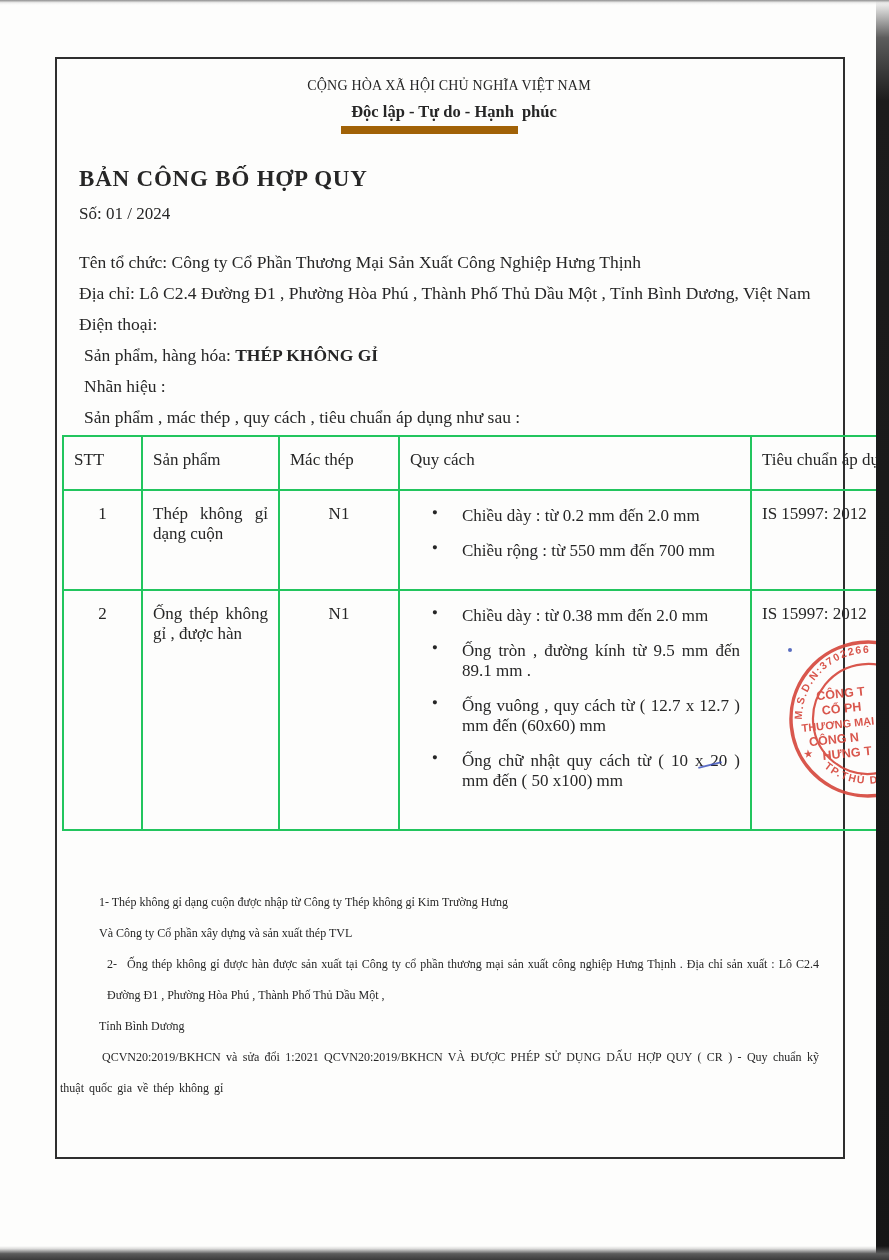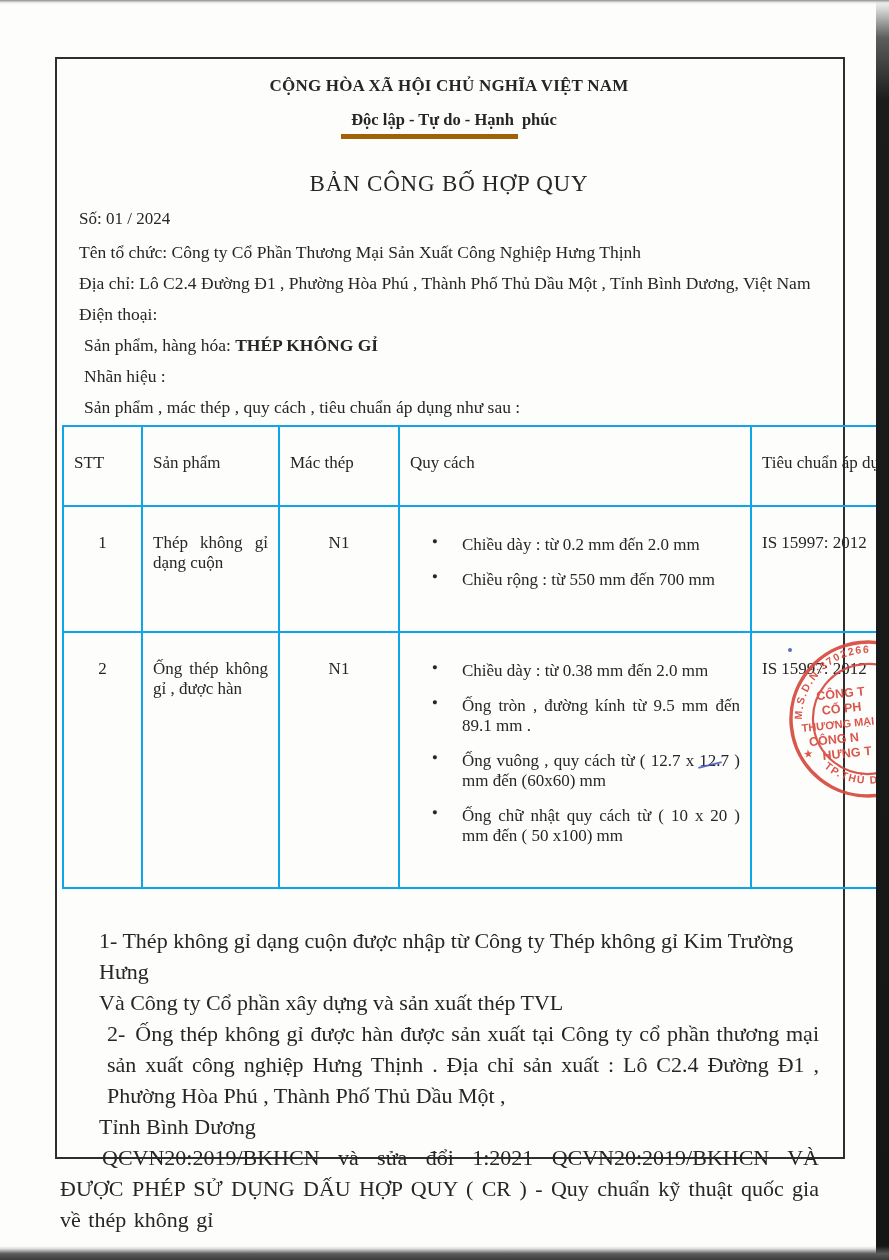--- a/index.html
+++ b/index.html
@@ -25,68 +25,68 @@
     position:absolute; top:0; right:0; bottom:0; width:13px; z-index:5;
     background: linear-gradient(to bottom, rgba(25,25,25,0) 0%, rgba(25,25,25,.7) 3%, #1c1c1c 8%, #161616 100%);
   }
   .frame {
     position:absolute; left:55px; top:57px; width:790px; height:1102px;
     border: 2px solid #2e2e2e;
     box-sizing: border-box;
     padding: 16px 24px 0 22px;
   }
   .nat-title {
-    text-align:center; font-weight:bold; font-size:17px; line-height:22px;
+    text-align:center; font-weight:normal; font-size:14px; line-height:22px;
     letter-spacing:.2px;
   }
   .motto-line { text-align:center; margin-top:3px; font-size:16.5px; line-height:24px; font-weight:bold; }
-  .motto-main { display:inline-block; border-bottom:5px solid #a16207; padding:0 4px 2px 10px;margin-top:8px; }
+  .motto-main { display:inline-block; border-bottom:8px solid #a16207; padding:0 4px 2px 10px; }
   .motto-tail { display:inline-block; padding-left:4px; }
   .doc-title {
-    margin:30px 0 0 0; text-align:center; font-size:23px; line-height:30px;
-    font-weight:normal; letter-spacing:.8px;
+    margin:30px 0 0 0; font-size:23px; line-height:30px;
+    font-weight:bold; letter-spacing:.8px;
   }
   .doc-number { margin-top:8px; text-align:left; font-size:17px; line-height:24px; }
   p.info { margin:0; font-size:17.5px; line-height:31px; }
-  p.org { margin-top:6px; }
+  p.org { margin-top:21px; }
   p.address { text-align:justify; }
   p.indent { padding-left:5px; }
   .bold { font-weight:bold; }
 
   table.spec {
     margin: 2px 0 0 -17px;
     width: 760px;
     border-collapse: collapse;
     table-layout: fixed;
     font-size: 17px;
   }
   table.spec th, table.spec td {
-    border: 2px solid #0ea5e9;
+    border: 2px solid #22c55e;
     vertical-align: top;
-    padding: 26px 10px;
+    padding: 13px 10px;
     font-weight: normal;
   }
   table.spec th { text-align:left; height:26px; }
   th.c-stt, td.c-stt { width:57px; text-align:center; }
   th.c-prod, td.c-prod { width:115px; }
   td.c-prod { text-align:justify; }
   th.c-grade, td.c-grade { width:98px; }
   td.c-grade { text-align:center; }
   th.c-spec, td.c-spec { width:330px; }
   th.c-std, td.c-std { width:160px; }
   tr.r1 { height:92px; } tr.r2 { height:240px; }
   ul.specs { list-style:none; margin:2px 0 0 0; padding:0; }
   ul.specs li {
     position:relative; padding-left:52px; margin-bottom:15px; text-align:justify;
   }
   ul.specs li::before {
     content:"●"; position:absolute; left:22px; top:1px; font-size:9.5px;
   }
 
-  .notes { margin-top:36px; padding-left:20px; font-size:22px; line-height:31px; }
+  .notes { margin-top:56px; padding-left:20px; font-size:12px; line-height:31px; }
   .note-line { margin:0; }
   .note2 { margin:0; text-align:justify; padding-left:8px; }
   .note2 .marker { padding-right:10px; }
   .conf-body {
     margin:0 0 0 -39px; text-indent:42px; text-align:justify; word-spacing:2px;
   }
 
   .stamp {
     position:absolute; left:783px; top:634px; width:170px; height:170px;
     z-index:3; opacity:.92;

